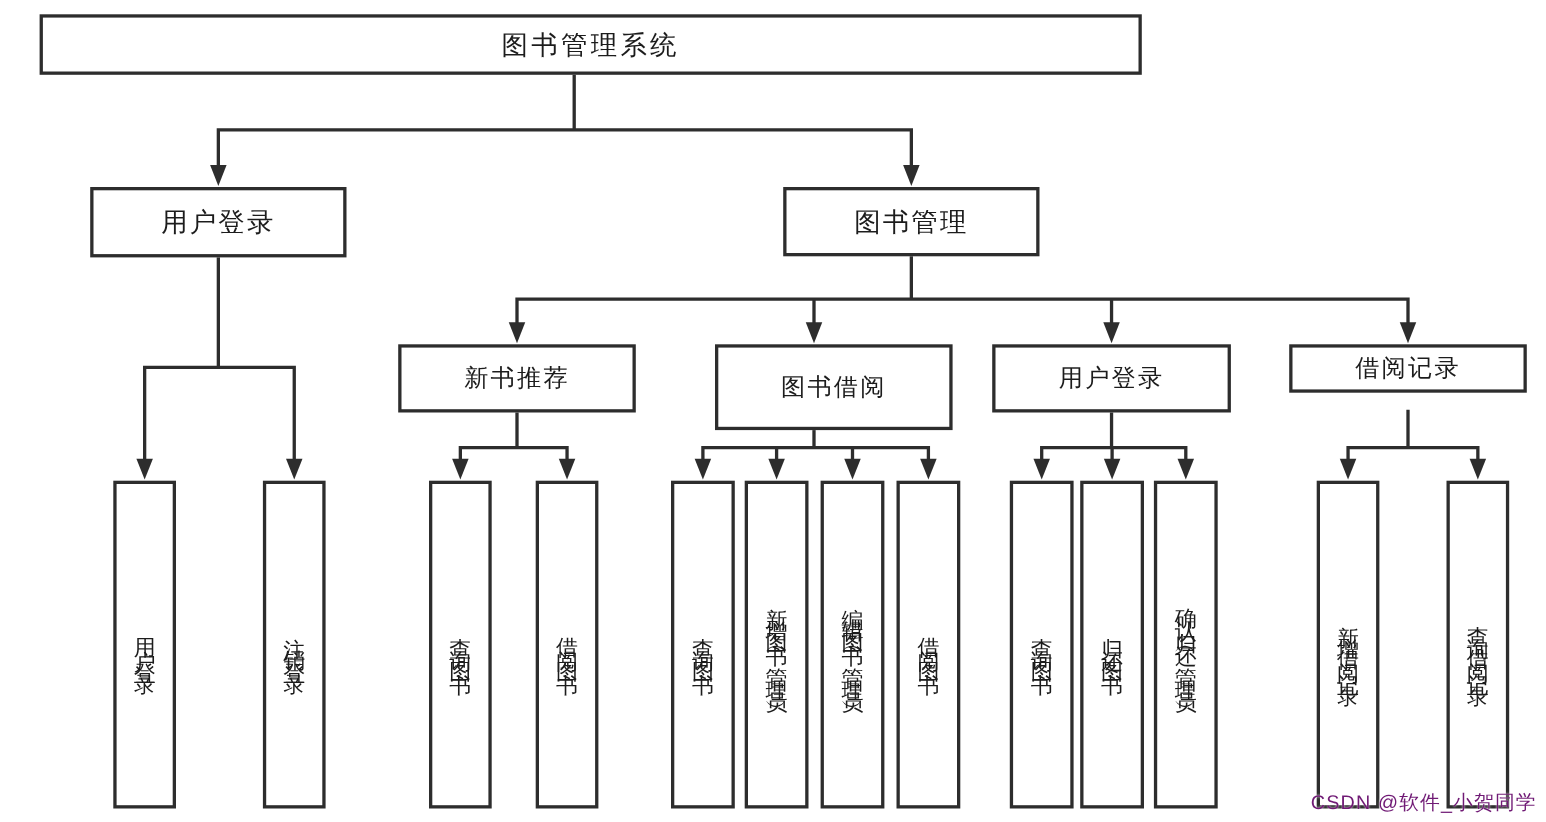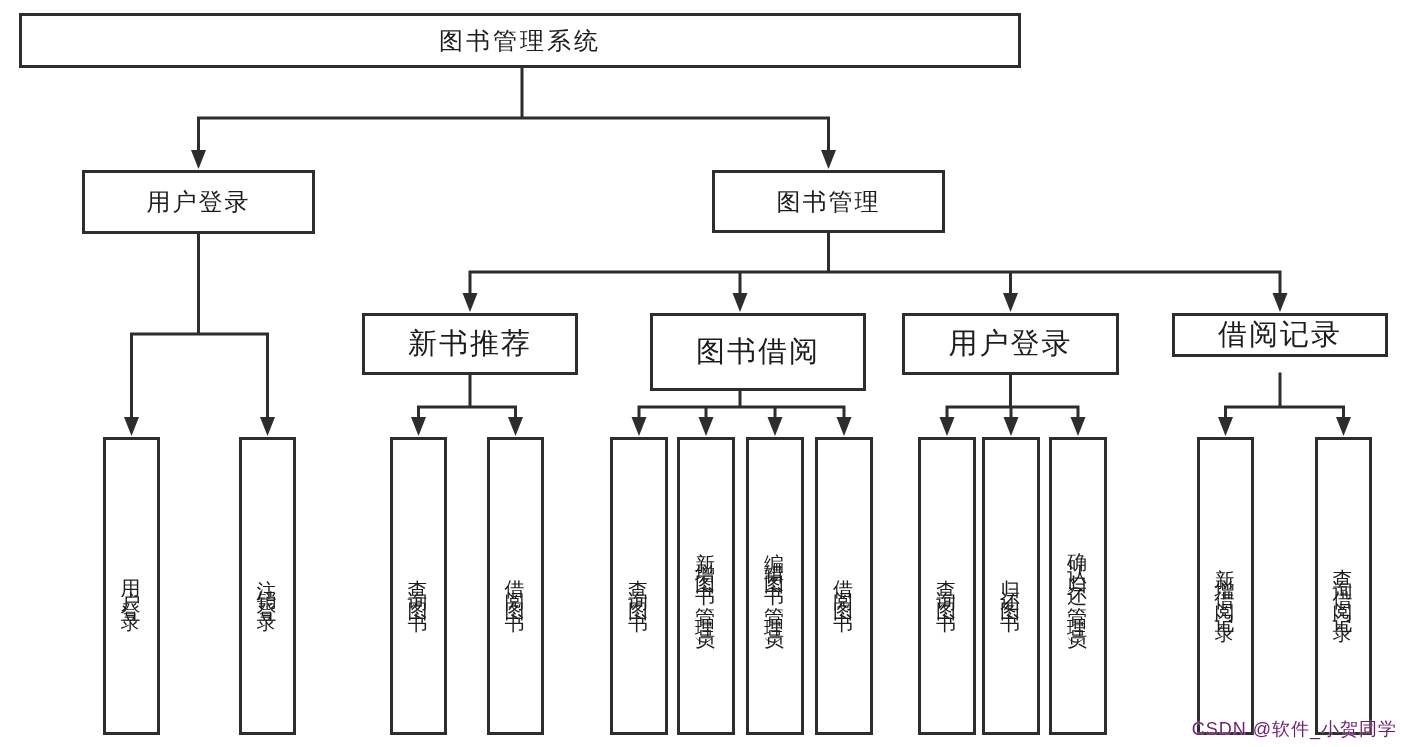--- a/index.html
+++ b/index.html
@@ -36,21 +36,21 @@
     letter-spacing: 2px;
     white-space: nowrap;
   }
   .node.vert .lbl {
     writing-mode: vertical-rl;
     font-size: 20px;
     letter-spacing: 11px;
     white-space: normal;
   }
   .node.root .lbl { font-size: 24px; letter-spacing: 3px; }
-  .node.mid .lbl  { font-size: 29px; }
+  .node.mid .lbl  { font-size: 22px; }
   #watermark {
     position: absolute;
     right: 8px;
     top: 717px;
     font-size: 18px;
     color: #701a75;
     letter-spacing: 1px;
     text-shadow: 0 0 2px #ffffff;
     z-index: 5;
     white-space: nowrap;
@@ -96,21 +96,21 @@
         <polygon points="1003.5,417 1018.5,417 1011,436" fill="#2d2d2d" stroke="none"></polygon>
         <polygon points="1070.5,417 1085.5,417 1078,436" fill="#2d2d2d" stroke="none"></polygon>
       </g>
       <g fill="none" stroke="#2d2d2d" stroke-width="3" stroke-linecap="square">
         <path d="M1280 374 V407 M1225.5 407 H1343.5 M1225.5 407 V420 M1343.5 407 V420"></path>
         <polygon points="1218,417 1233,417 1225.5,436" fill="#2d2d2d" stroke="none"></polygon>
         <polygon points="1336,417 1351,417 1343.5,436" fill="#2d2d2d" stroke="none"></polygon>
       </g>
     </svg>
   <div id="watermark">CSDN @软件_小贺同学</div>
-<div class="node root" style="left: 19px; top: 13px; width: 1002px; height: 55px;">
+<div class="node root" style="left: 36px; top: 13px; width: 1002px; height: 55px;">
       <span class="lbl">图书管理系统</span>
     </div>
     <div class="node" style="left: 82px; top: 170px; width: 233px; height: 64px;">
       <span class="lbl">用户登录</span>
     </div>
     <div class="node" style="left: 712px; top: 170px; width: 233px; height: 63px;">
       <span class="lbl">图书管理</span>
     </div>
     <div class="node mid" style="left: 362px; top: 313px; width: 216px; height: 62px;">
       <span class="lbl">新书推荐</span>

